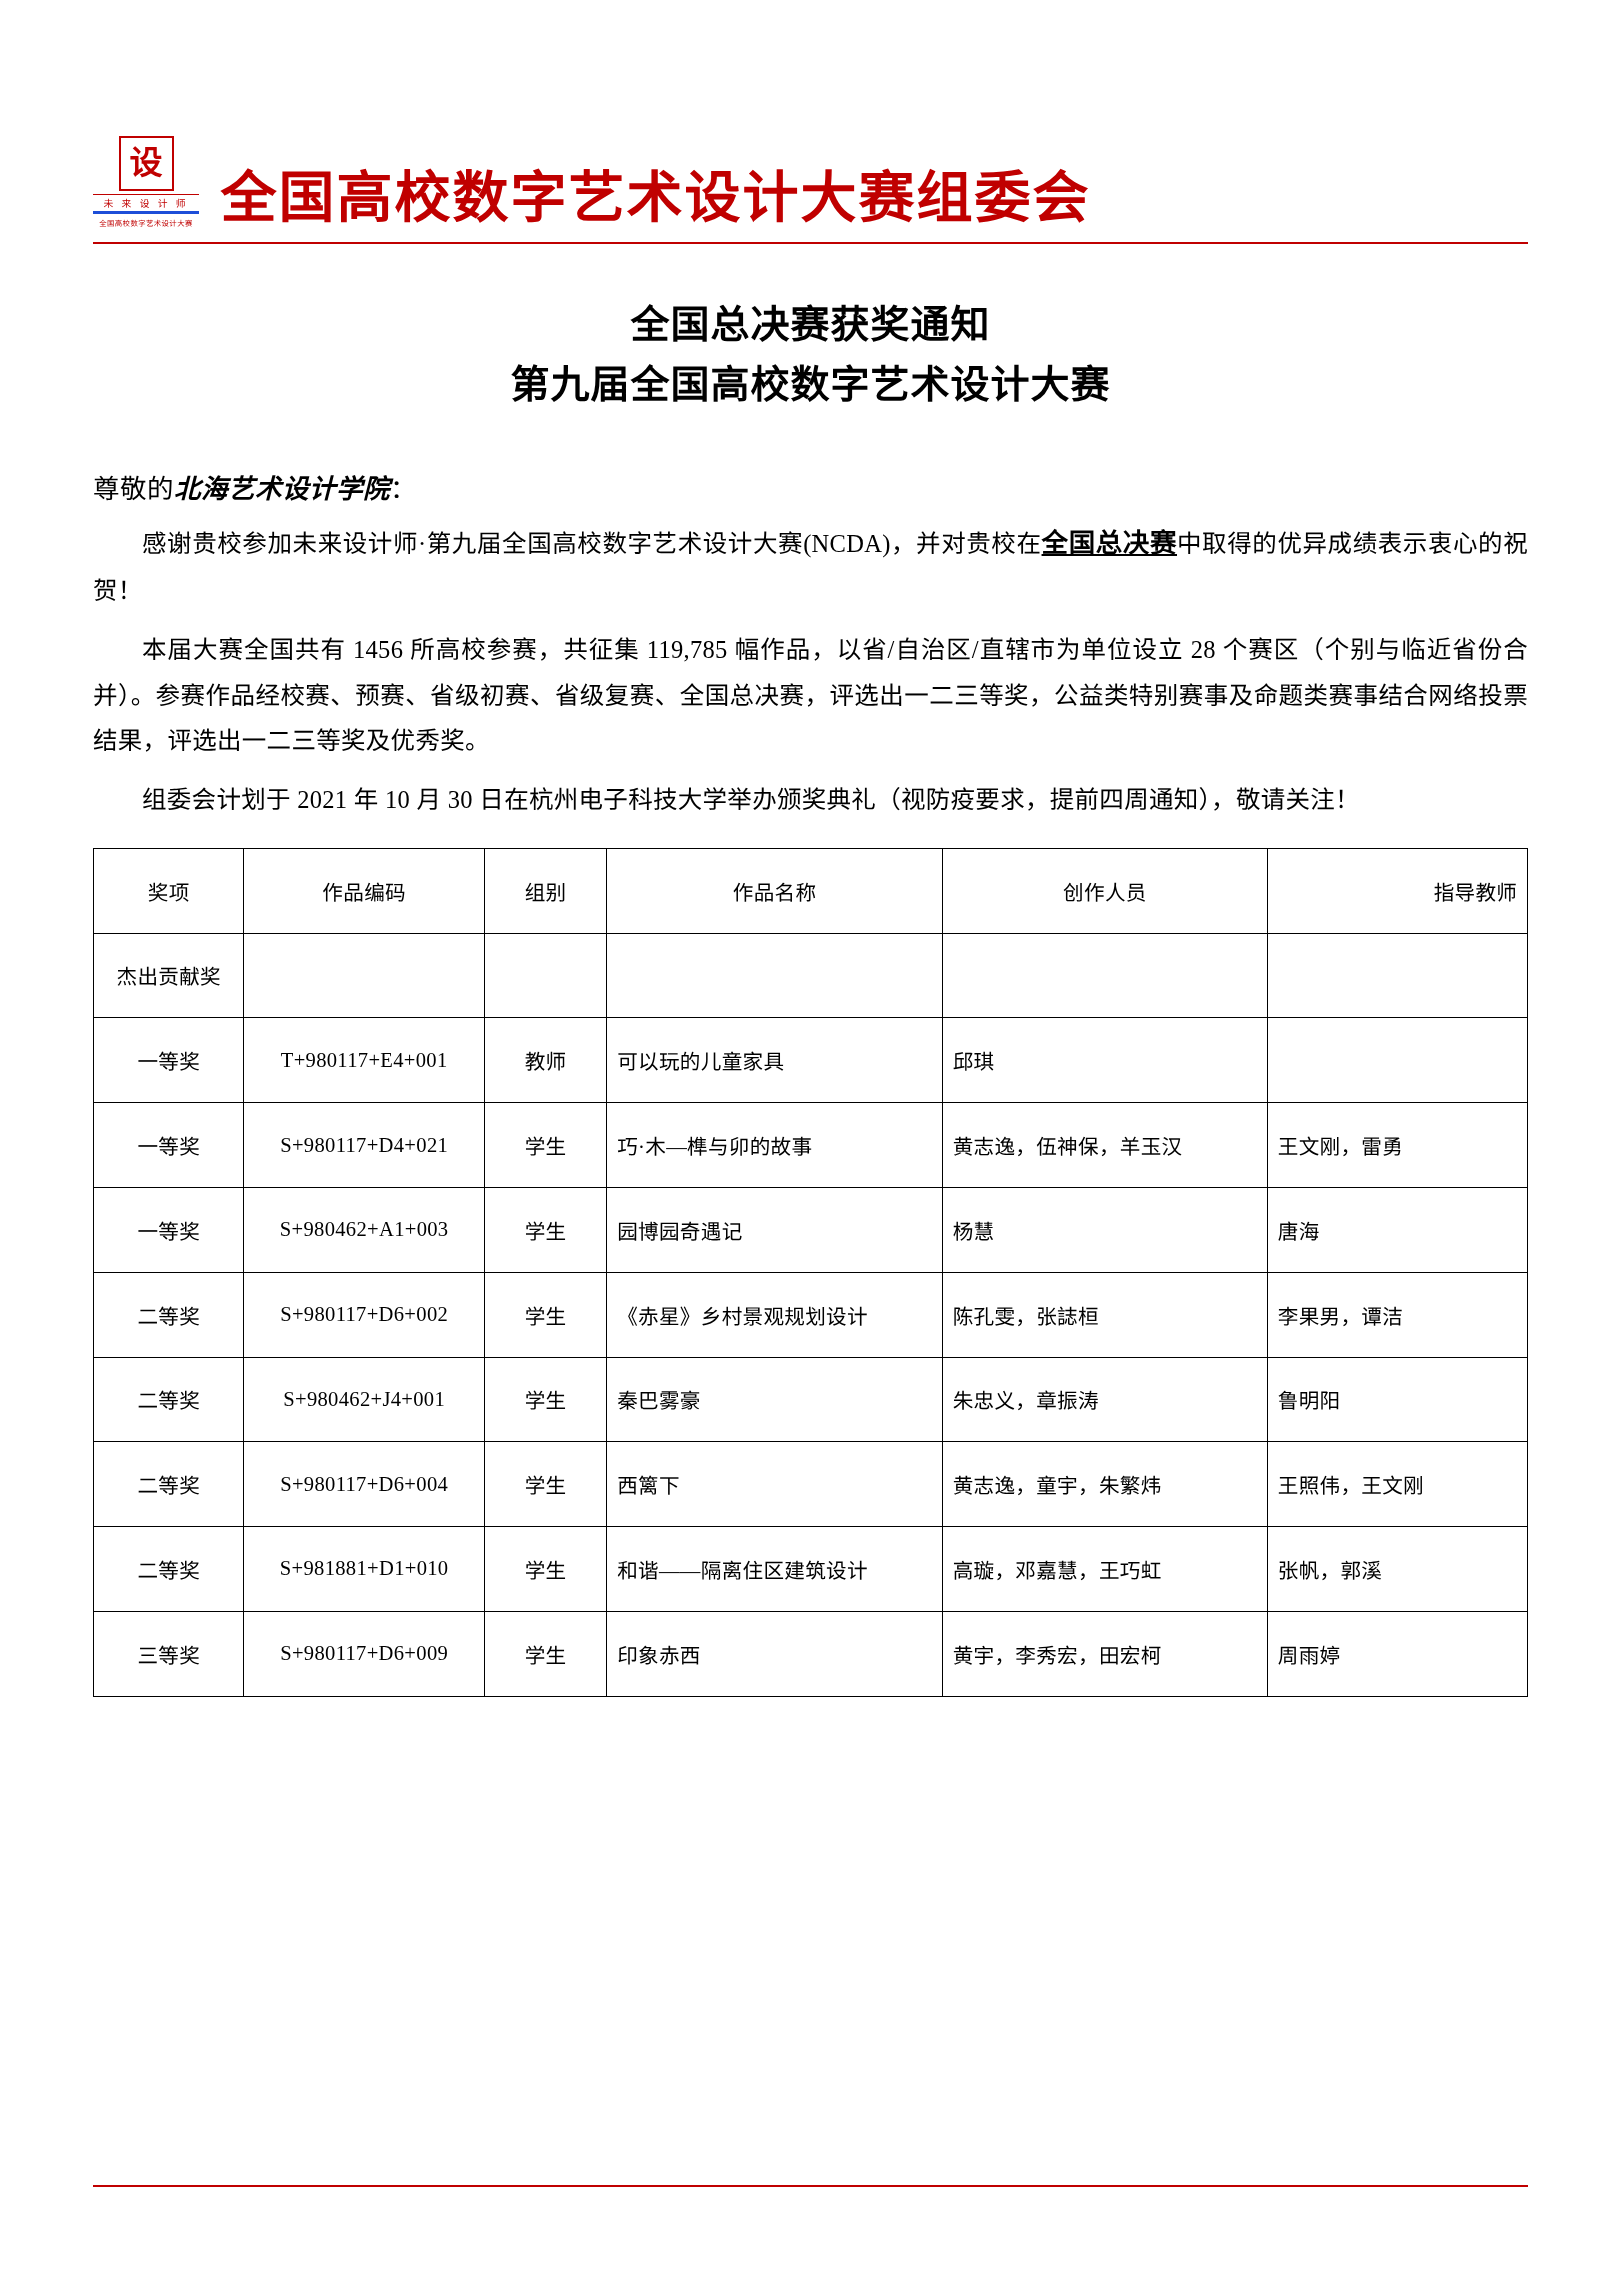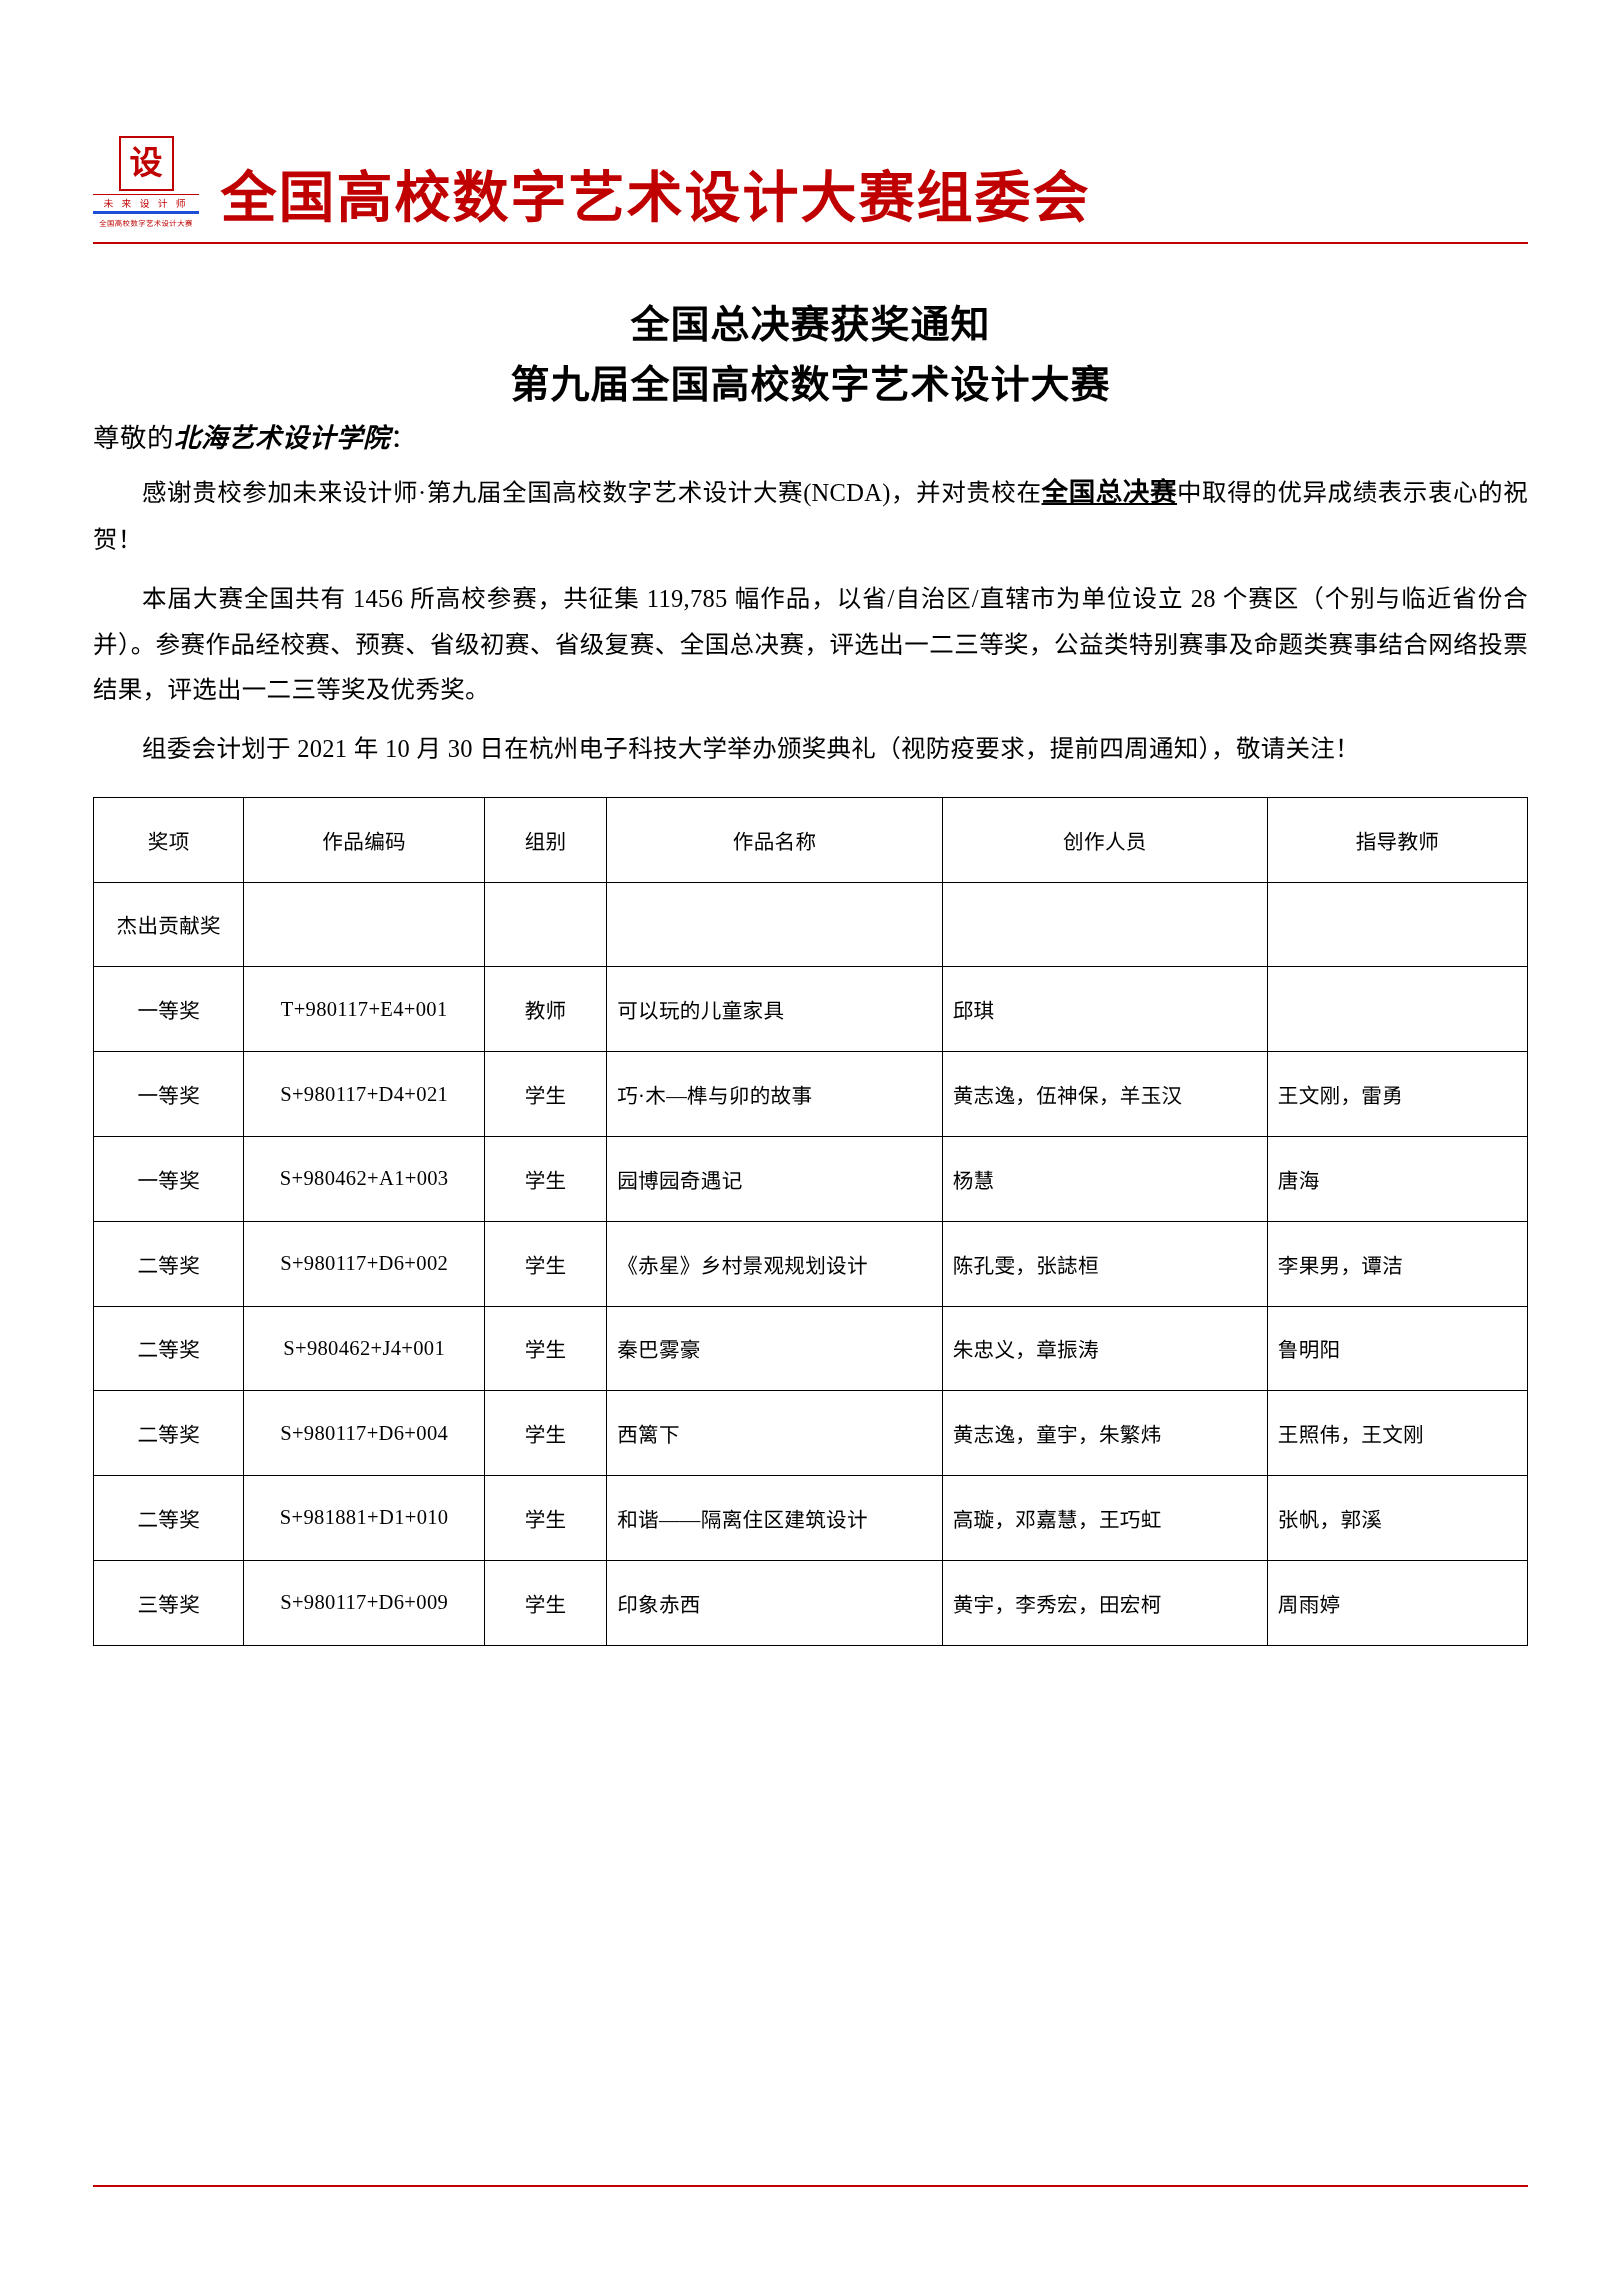--- a/index.html
+++ b/index.html
@@ -96,20 +96,21 @@
     margin-top: 51px;
     font-family: "Liberation Serif", serif;
     font-weight: bold;
     font-size: 39px;
     line-height: 1.55;
     letter-spacing: 1px;
   }
 
   
   .salutation {
+    margin-top: 51px;
     font-size: 26.5px;
     letter-spacing: 0.5px;
   }
   .salutation .school {
     font-weight: bold;
     font-style: italic;
     font-family: "Liberation Serif", serif;
   }
   p.para {
     font-size: 24.5px;
@@ -200,21 +201,21 @@
 
 
   <table class="award-table">
     <thead>
       <tr>
         <th class="col-award">奖项</th>
         <th class="col-code">作品编码</th>
         <th class="col-group">组别</th>
         <th class="col-name" style="padding-left:9.8px;">作品名称</th>
         <th class="col-creator" style="text-align:center;padding-left:9.8px;">创作人员</th>
-        <th class="col-teacher" style="text-align:center;padding-left:9.8px;margin-top:44px;">指导教师</th>
+        <th class="col-teacher" style="text-align:right;padding-left:9.8px;margin-top:44px;">指导教师</th>
       </tr>
     </thead>
     <tbody>
 
       <tr class="row-special">
         <td class="col-award">杰出贡献奖</td>
         <td class="col-code"></td>
         <td class="col-group"></td>
         <td class="col-name"></td>
         <td class="col-creator"></td>

